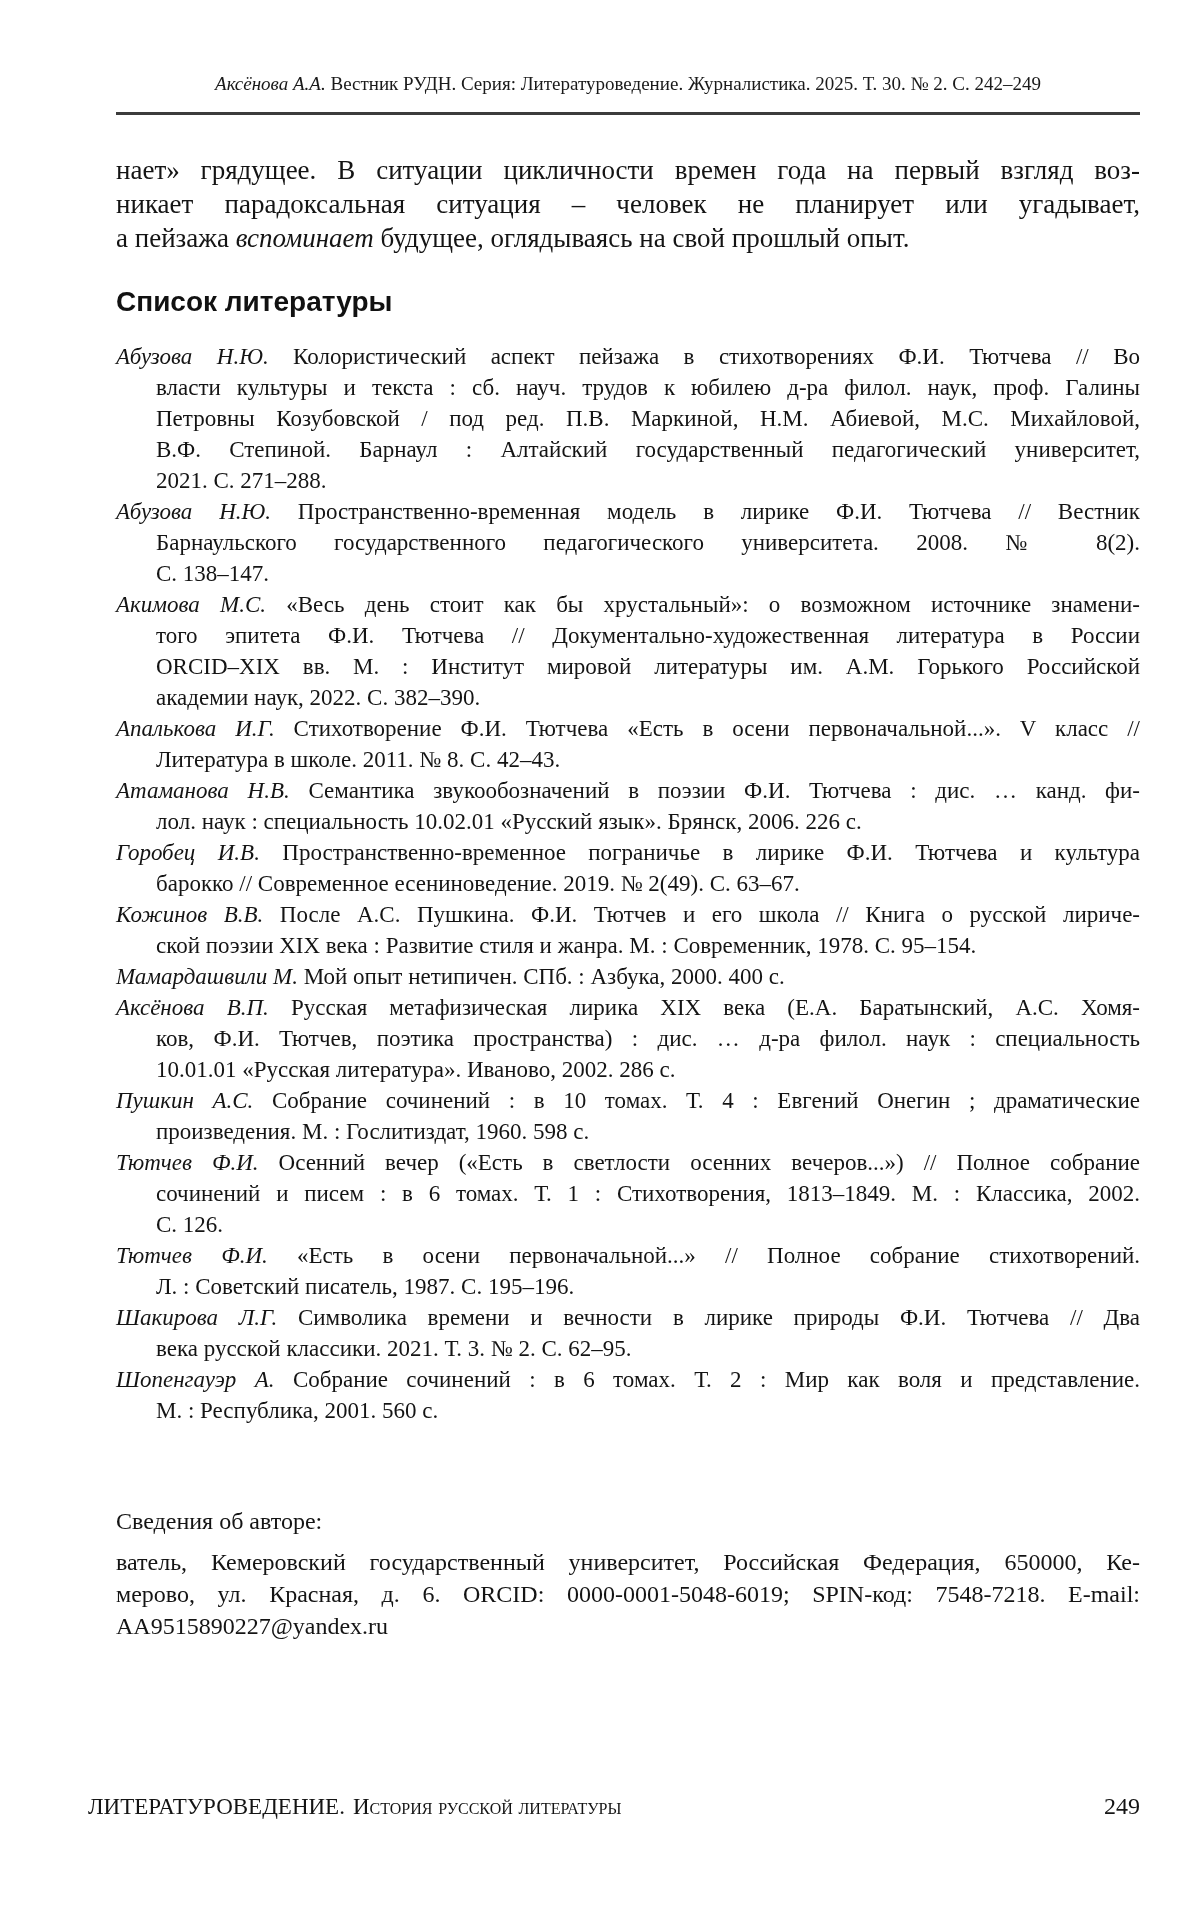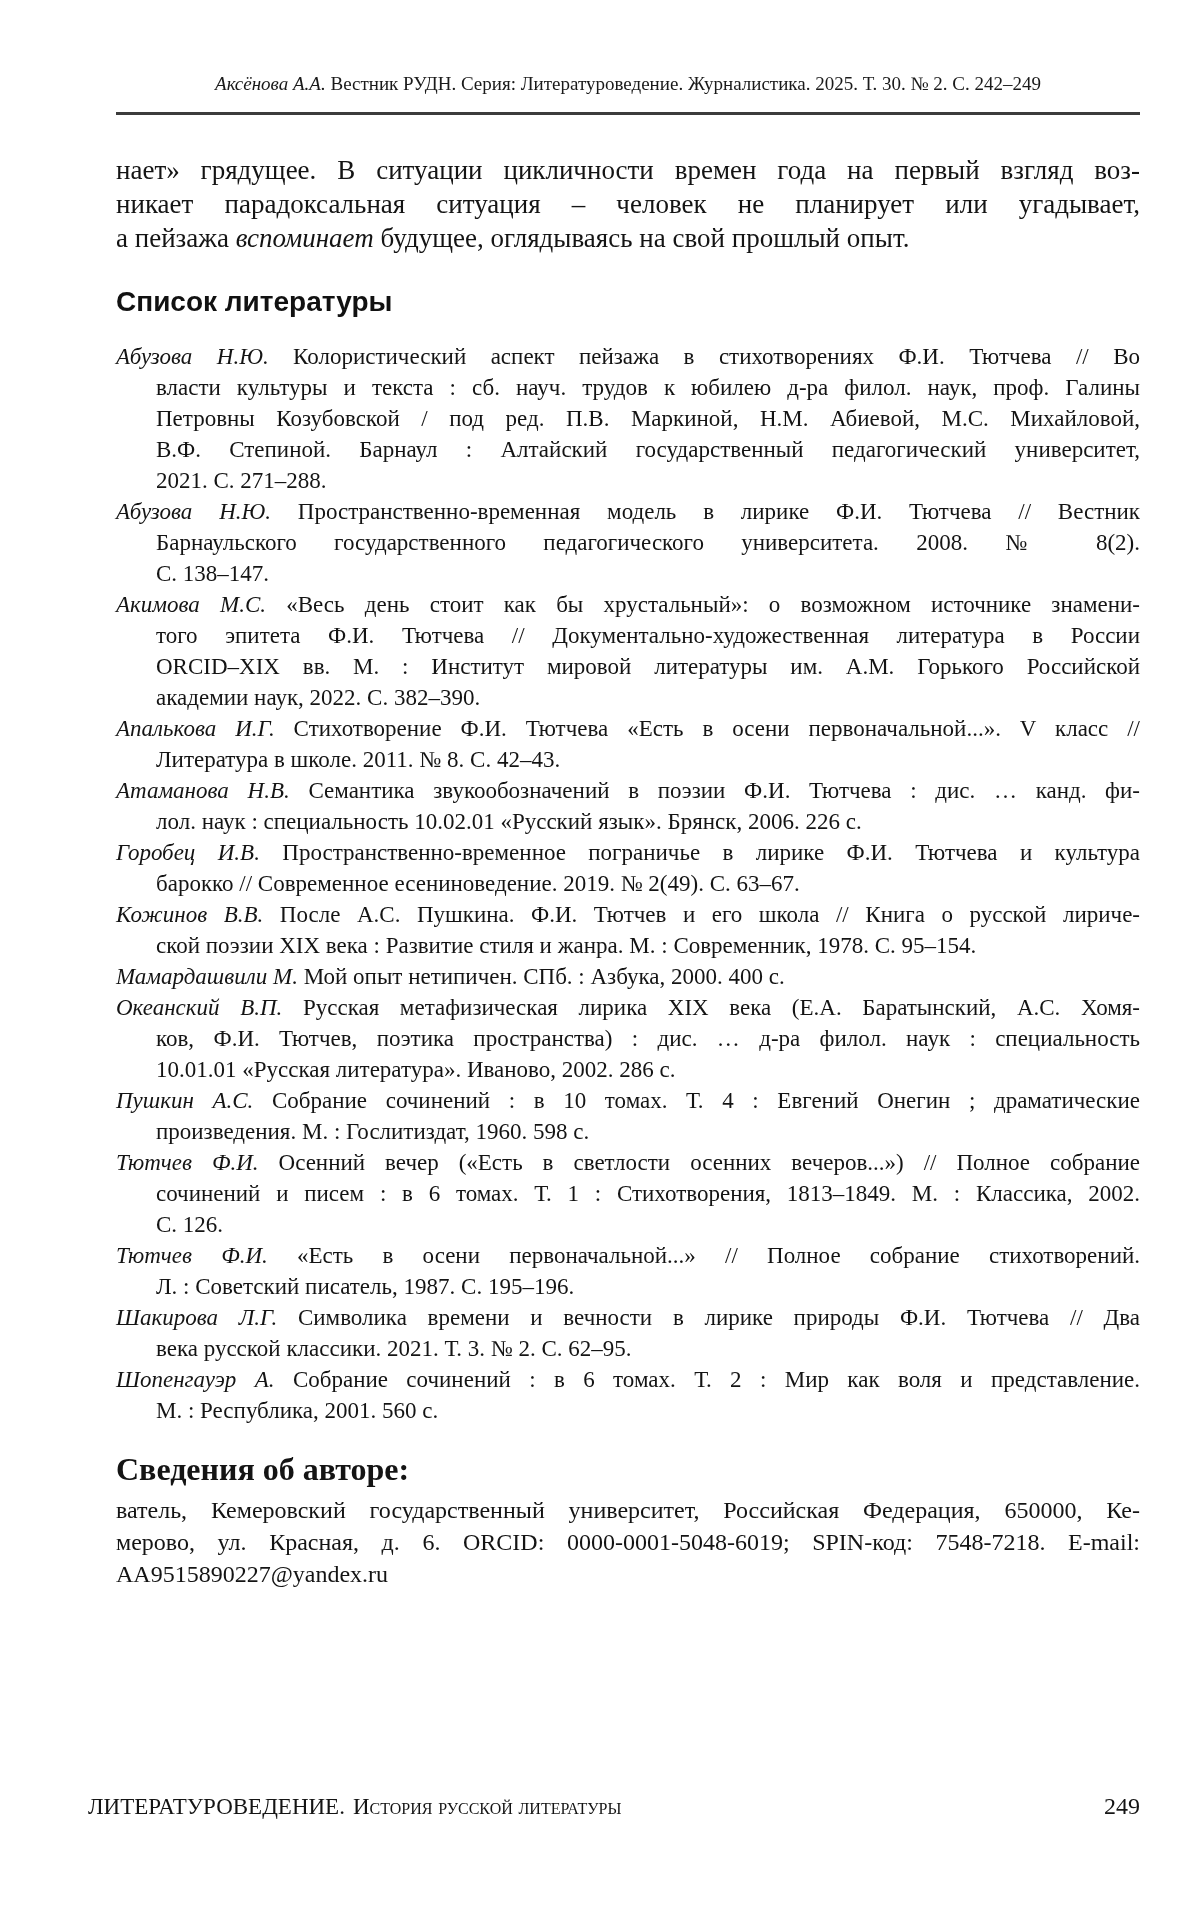--- a/index.html
+++ b/index.html
@@ -54,23 +54,23 @@
   .bib-list {
     margin-top: 22px;
     font-size: 23px;
     line-height: 31px;
   }
   .bib-entry { margin: 0; }
   .bib-entry .cont { padding-left: 40px; }
 
   
   .author-heading {
-    margin-top: 28px;
-    font-weight: bold;
-    font-size: 32px;
+    margin-top: 80px;
+    font-weight: normal;
+    font-size: 24px;
     line-height: 30px;
   }
   .author-info {
     margin-top: 10px;
     font-size: 24px;
     line-height: 32px;
   }
 
   
   .footer {
@@ -137,21 +137,21 @@
           <span class="line cont">барокко // Современное есениноведение. 2019. № 2(49). С. 63–67.</span>
         </div>
         <div class="bib-entry">
           <span class="line first j"><span class="it">Кожинов В.В.</span> После А.С. Пушкина. Ф.И. Тютчев и его школа // Книга о русской лириче-</span>
           <span class="line cont">ской поэзии XIX века : Развитие стиля и жанра. М. : Современник, 1978. С. 95–154.</span>
         </div>
         <div class="bib-entry">
           <span class="line first"><span class="it">Мамардашвили М.</span> Мой опыт нетипичен. СПб. : Азбука, 2000. 400 с.</span>
         </div>
         <div class="bib-entry">
-          <span class="line first j"><span class="it">Океанский В.П.</span> Русская метафизическая лирика XIX века (Е.А. Баратынский, А.С. Хомя-</span>
+          <span class="line first j"><span class="it">Аксёнова В.П.</span> Русская метафизическая лирика XIX века (Е.А. Баратынский, А.С. Хомя-</span>
           <span class="line cont j">ков, Ф.И. Тютчев, поэтика пространства) : дис. … д-ра филол. наук : специальность</span>
           <span class="line cont">10.01.01 «Русская литература». Иваново, 2002. 286 с.</span>
         </div>
         <div class="bib-entry">
           <span class="line first j"><span class="it">Пушкин А.С.</span> Собрание сочинений : в 10 томах. Т. 4 : Евгений Онегин ; драматические</span>
           <span class="line cont">произведения. М. : Гослитиздат, 1960. 598 с.</span>
         </div>
         <div class="bib-entry">
           <span class="line first j"><span class="it">Тютчев Ф.И.</span> Осенний вечер («Есть в светлости осенних вечеров...») // Полное собрание</span>
           <span class="line cont j">сочинений и писем : в 6 томах. Т. 1 : Стихотворения, 1813–1849. М. : Классика, 2002.</span>

